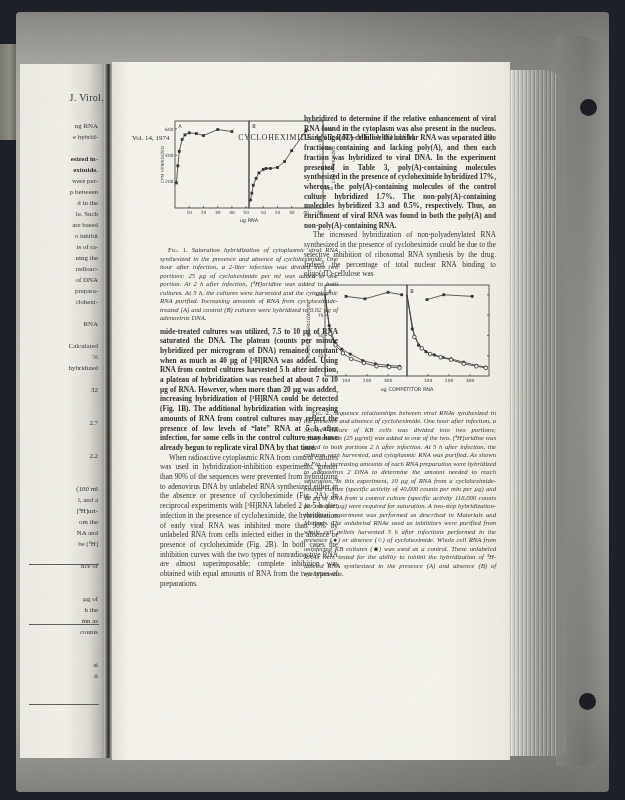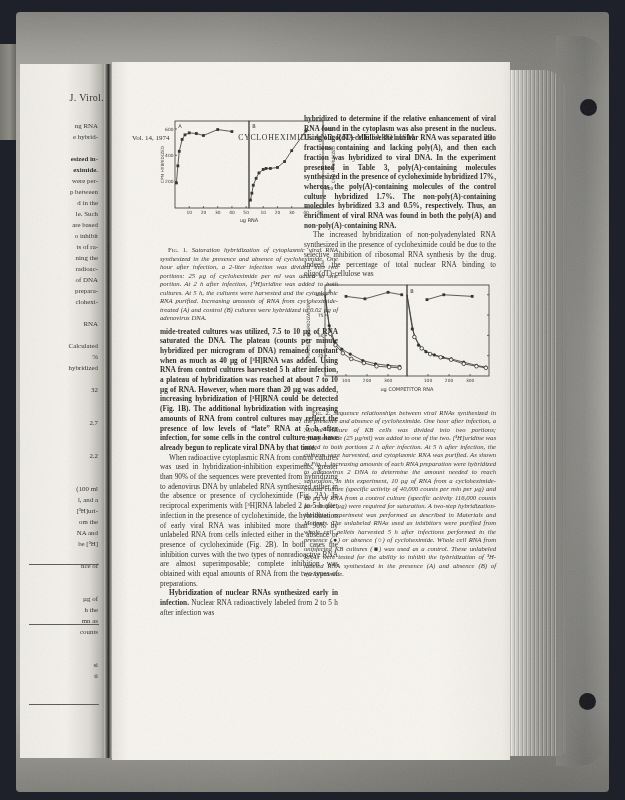--- a/index.html
+++ b/index.html
@@ -206,21 +206,20 @@
           <text x="94" y="13" font-size="5" fill="#2f2e2b" text-anchor="middle" font-family="DejaVu Sans, sans-serif">B</text>
           <text x="4" y="49.5" font-size="4.3" fill="#2f2e2b" text-anchor="middle" font-family="DejaVu Sans, sans-serif" transform="rotate(-90 4 49.5)">CPM HYBRIDIZED</text>
           <text x="175" y="49.5" font-size="4.3" fill="#2f2e2b" text-anchor="middle" font-family="DejaVu Sans, sans-serif" transform="rotate(-90 175 49.5)">CPM HYBRIDIZED</text>
           <text x="89" y="107" font-size="5" fill="#2f2e2b" text-anchor="middle" font-family="DejaVu Sans, sans-serif">ug RNA</text>
         </svg>
       </div>
     <p class="figcap"><span class="fl">Fig. 1.</span><span> Saturation hybridization of cytoplasmic viral RNA synthesized in the presence and absence of cycloheximide. One hour after infection, a 2-liter infection was divided into two portions: 25 µg of cycloheximide per ml was added to one portion. At 2 h after infection, [³H]uridine was added to both cultures. At 5 h, the cultures were harvested and the cytoplasmic RNA purified. Increasing amounts of RNA from cycloheximide-treated (A) and control (B) cultures were hybridized to 0.02 µg of adenovirus DNA.</span></p>
     <div id="left-pars">
         <p class="bp cont">mide-treated cultures was utilized, 7.5 to 10 µg of RNA saturated the DNA. The plateau (counts per minute hybridized per microgram of DNA) remained constant when as much as 40 µg of [³H]RNA was added. Using RNA from control cultures harvested 5 h after infection, a plateau of hybridization was reached at about 7 to 10 µg of RNA. However, when more than 20 µg was added, increasing hybridization of [³H]RNA could be detected (Fig. 1B). The additional hybridization with increasing amounts of RNA from control cultures may reflect the presence of low levels of “late” RNA at 5 h after infection, for some cells in the control culture may have already begun to replicate viral DNA by that time.</p>
         <p class="bp">When radioactive cytoplasmic RNA from control cultures was used in hybridization-inhibition experiments, greater than 90% of the sequences were prevented from hybridizing to adenovirus DNA by unlabeled RNA synthesized either in the absence or presence of cycloheximide (Fig. 2A). In reciprocal experiments with [³H]RNA labeled 2 to 5 h after infection in the presence of cycloheximide, the hybridization of early viral RNA was inhibited more than 90% by unlabeled RNA from cells infected either in the absence or presence of cycloheximide (Fig. 2B). In both cases the inhibition curves with the two types of nonradioactive RNA are almost superimposable; complete inhibition was obtained with equal amounts of RNA from the two types of preparations.</p>
-        <p class="bp"><b>Hybridization of nuclear RNAs synthesized early in infection.</b> Nuclear RNA radioactively labeled from 2 to 5 h after infection was</p>
       </div>
   </div>
 
   <div class="col" id="col-right">
     <div id="right-pars">
         <p class="bp cont">hybridized to determine if the relative enhancement of viral RNA found in the cytoplasm was also present in the nucleus. Using oligo(dT)-cellulose the nuclear RNA was separated into fractions containing and lacking poly(A), and then each fraction was hybridized to viral DNA. In the experiment presented in Table 3, poly(A)-containing molecules synthesized in the presence of cycloheximide hybridized 17%, whereas the poly(A)-containing molecules of the control culture hybridized 1.7%. The non-poly(A)-containing molecules hybridized 3.3 and 0.5%, respectively. Thus, an enrichment of viral RNA was found in both the poly(A) and non-poly(A)-containing RNA.</p>
         <p class="bp">The increased hybridization of non-polyadenylated RNA synthesized in the presence of cycloheximide could be due to the selective inhibition of ribosomal RNA synthesis by the drug. Indeed, the percentage of total nuclear RNA binding to oligo(dT)-cellulose was</p>
       </div>
     <div class="chartbox" id="fig2-chart">
         <svg width="192" height="126" viewBox="0 0 192 126">

